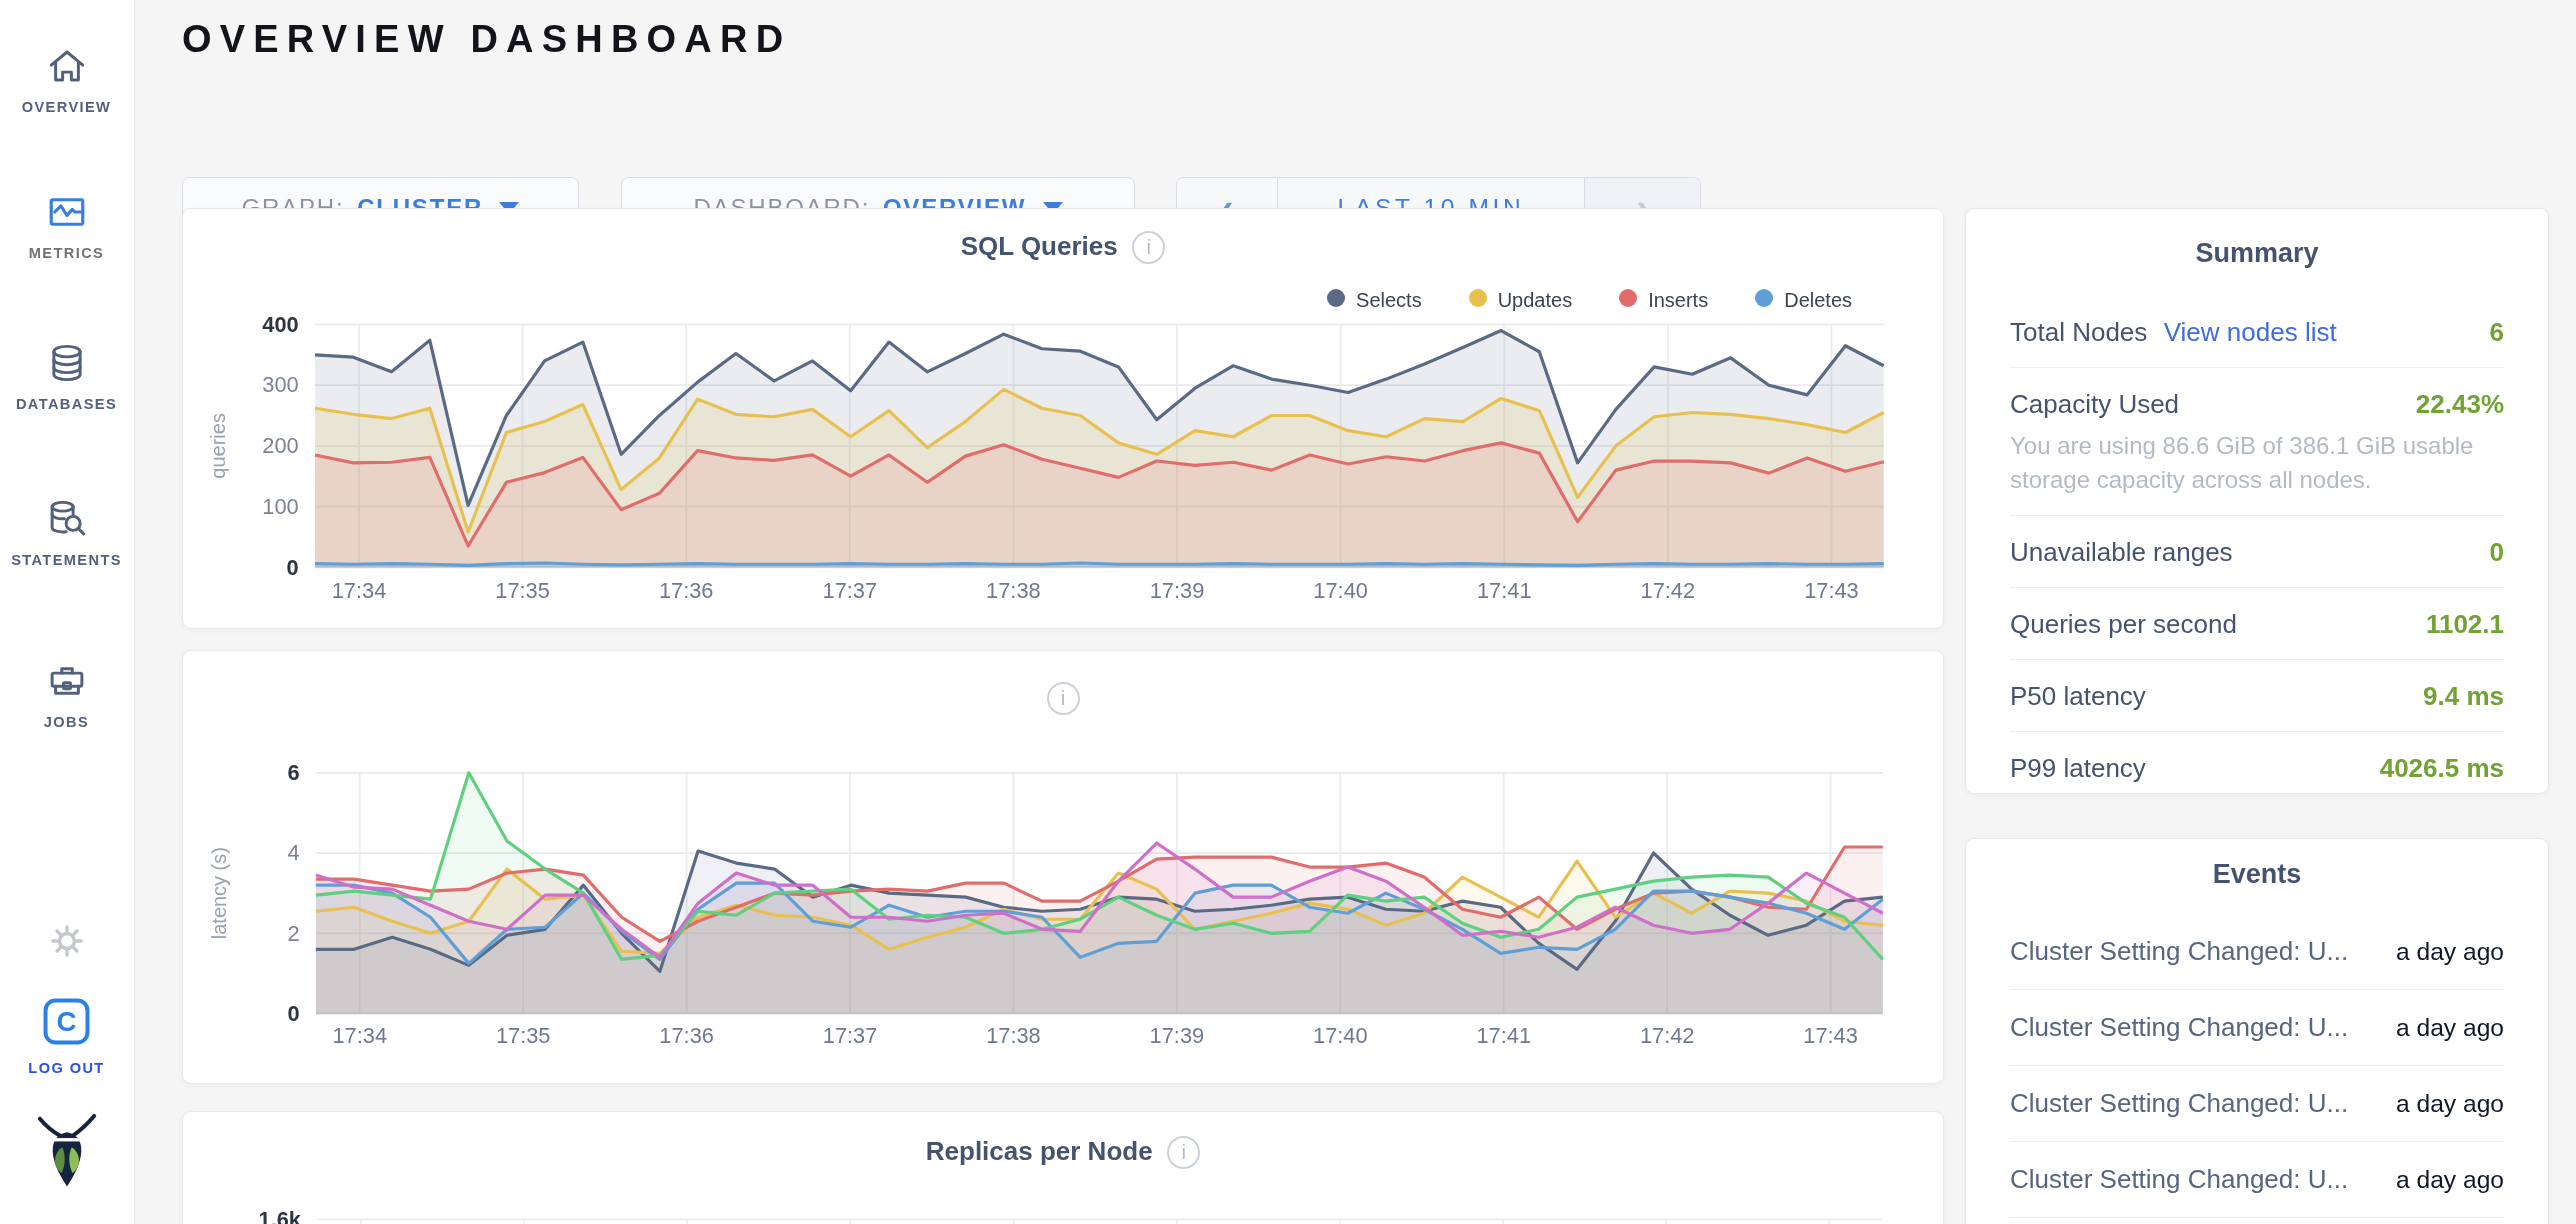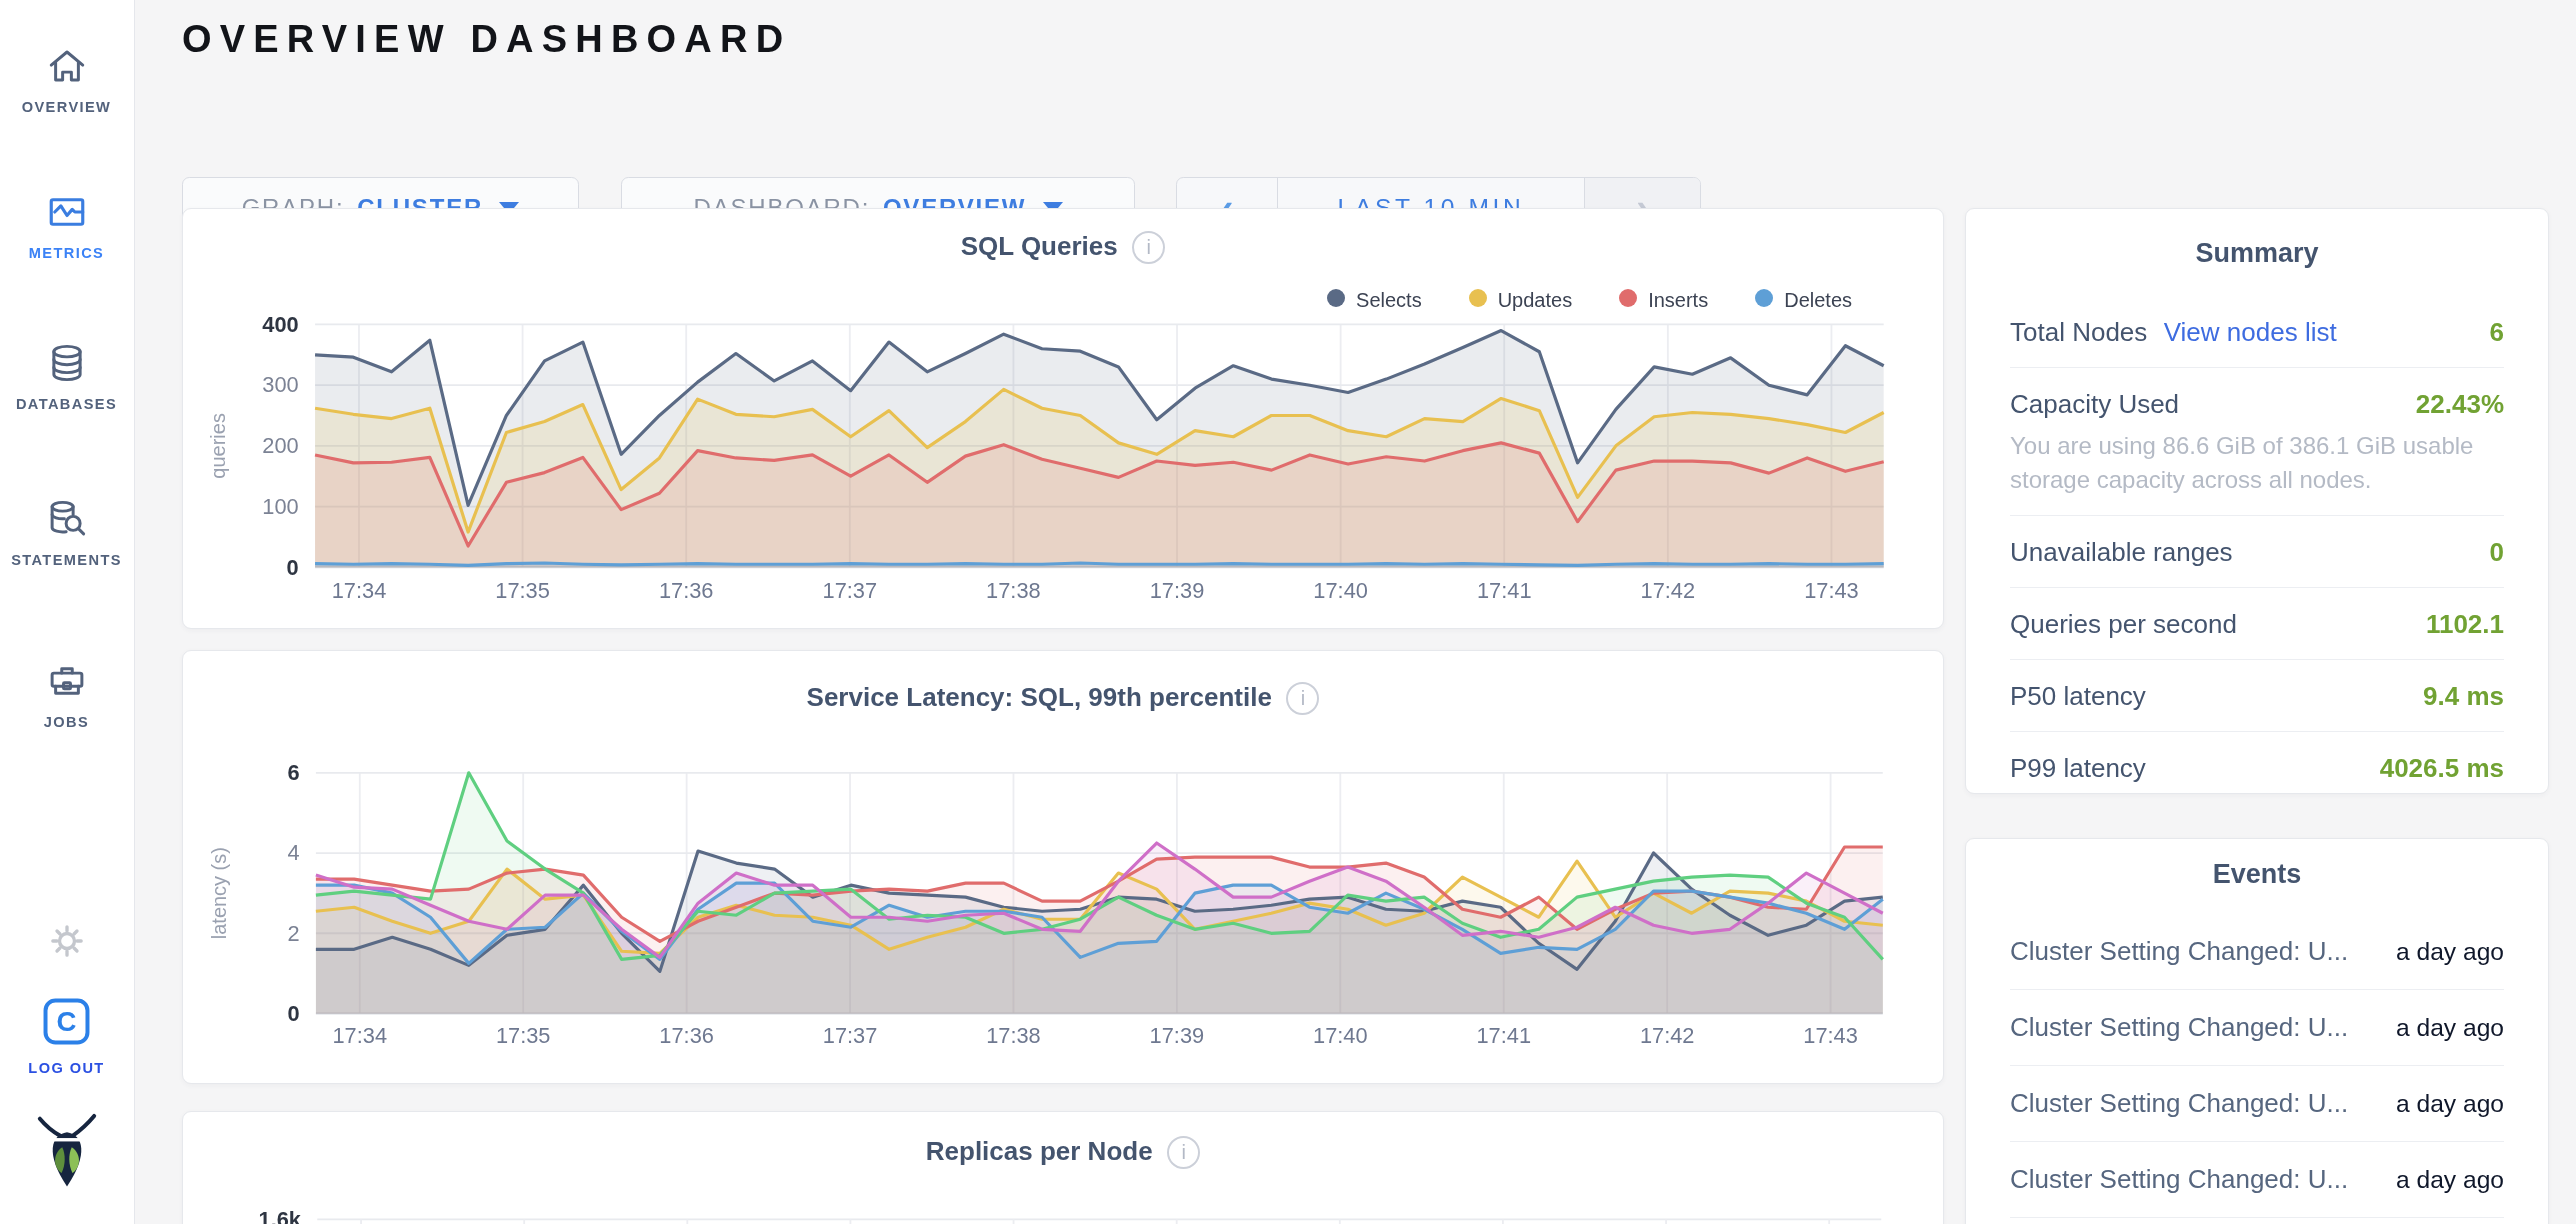--- a/index.html
+++ b/index.html
@@ -7,21 +7,21 @@
               font-family:"Liberation Sans", sans-serif; }
   .abs { position:absolute; }
 
   
   #sidebar { position:absolute; left:0; top:0; width:135px; height:1224px;
              background:#ffffff; border-right:1.8px solid #e5e7ec; }
   .nav-item { position:absolute; left:0; width:133px; display:flex; flex-direction:column;
               align-items:center; cursor:pointer; }
   .nav-label { margin-top:9px; font-size:14.6px; font-weight:bold; letter-spacing:1.4px;
                color:#53627c; }
-  .nav-item.active .nav-label { color:#3b82f6; }
+  .nav-item.active .nav-label { color:#737373; }
   .nav-label.logout { color:#2b50e2; }
 
   
   #page-title { position:absolute; left:182px; top:18px; font-size:38px; font-weight:bold;
                 letter-spacing:8.2px; color:#121419; }
 
   
   .dropdown { position:absolute; top:177px; height:62px; background:#fafbfc;
               border:1.8px solid #d9dce3; border-radius:7.3px; display:flex; align-items:center;
               justify-content:center; gap:12.7px; cursor:pointer; font-size:24px; letter-spacing:1.8px; }
@@ -253,21 +253,20 @@
       <path d="M145.0,50.4L187.1,53.0L229.1,69.1L271.2,34.4L313.3,215.9L355.4,117.1L397.4,57.1L439.5,36.4L481.6,159.8L523.7,117.1L565.7,80.4L607.8,49.0L649.9,79.1L692.0,57.1L734.0,89.8L776.1,36.4L818.2,69.1L860.2,49.0L902.3,27.7L944.4,43.7L986.5,46.4L1028.5,63.7L1070.6,121.8L1112.7,87.1L1154.8,62.4L1196.8,77.1L1238.9,83.8L1281.0,91.8L1323.0,77.1L1365.1,60.4L1407.2,42.4L1449.3,23.7L1491.3,47.0L1533.4,169.2L1575.5,110.4L1617.6,63.7L1659.6,71.7L1701.7,53.7L1743.8,83.8L1785.9,94.4L1827.9,40.4L1870.0,62.4" fill="none" stroke="#5a6a85" stroke-width="3.5" stroke-linejoin="round"></path>
       <path d="M145.0,109.1L187.1,115.8L229.1,120.5L271.2,109.1L313.3,245.3L355.4,135.8L397.4,123.8L439.5,105.1L481.6,198.6L523.7,163.8L565.7,99.1L607.8,115.8L649.9,118.5L692.0,110.4L734.0,140.5L776.1,111.8L818.2,152.5L860.2,123.8L902.3,88.4L944.4,109.1L986.5,117.1L1028.5,147.2L1070.6,159.8L1112.7,133.8L1154.8,140.5L1196.8,117.1L1238.9,117.1L1281.0,133.8L1323.0,140.5L1365.1,120.5L1407.2,123.8L1449.3,98.4L1491.3,111.8L1533.4,207.2L1575.5,150.5L1617.6,118.5L1659.6,113.8L1701.7,115.8L1743.8,120.5L1785.9,127.1L1827.9,135.8L1870.0,113.8" fill="none" stroke="#e8c050" stroke-width="3.5" stroke-linejoin="round"></path>
       <path d="M145.0,160.5L187.1,169.2L229.1,168.5L271.2,163.2L313.3,260.6L355.4,190.6L397.4,179.9L439.5,163.2L481.6,220.6L523.7,202.6L565.7,155.8L607.8,163.8L649.9,166.5L692.0,160.5L734.0,183.9L776.1,160.5L818.2,190.6L860.2,161.8L902.3,149.2L944.4,165.2L986.5,175.2L1028.5,185.2L1070.6,167.2L1112.7,171.9L1154.8,168.5L1196.8,177.2L1238.9,160.5L1281.0,170.5L1323.0,162.5L1365.1,167.2L1407.2,155.8L1449.3,147.2L1491.3,158.5L1533.4,233.9L1575.5,177.2L1617.6,167.2L1659.6,167.2L1701.7,169.2L1743.8,180.5L1785.9,163.8L1827.9,178.5L1870.0,167.9" fill="none" stroke="#e06c6c" stroke-width="3.5" stroke-linejoin="round"></path>
       <path d="M145.0,280.0L187.1,280.7L229.1,280.0L271.2,280.7L313.3,282.0L355.4,280.0L397.4,279.3L439.5,280.7L481.6,281.3L523.7,280.7L565.7,280.0L607.8,280.7L649.9,280.7L692.0,280.7L734.0,280.0L776.1,280.7L818.2,280.7L860.2,280.0L902.3,280.7L944.4,280.7L986.5,279.3L1028.5,280.7L1070.6,280.7L1112.7,280.7L1154.8,280.0L1196.8,280.7L1238.9,280.7L1281.0,280.7L1323.0,280.0L1365.1,280.7L1407.2,280.0L1449.3,280.7L1491.3,281.3L1533.4,282.0L1575.5,280.7L1617.6,280.0L1659.6,280.7L1701.7,280.7L1743.8,280.0L1785.9,280.7L1827.9,280.7L1870.0,280.0" fill="none" stroke="#5e9fd6" stroke-width="3.5" stroke-linejoin="round"></path>
       <text x="46" y="150.5" font-size="22" fill="#9aa1b0" text-anchor="middle" transform="rotate(-90 46 150.5)">queries</text>
     </svg>
 </section>
 
 <section class="panel" style="left:182px; top:650px; width:1762px; height:434px;">
   <div class="chart-title-row" style="top:31px;">
-    <span class="chart-title">Service Latency: SQL, 99th percentile</span>
     <span class="info-icon">i</span>
   </div>
   <svg class="abs" style="left:0; top:100px;" width="1760" height="327" viewBox="0 0 1935 360">
       <line x1="193.3" y1="24" x2="193.3" y2="289" stroke="#ecedf1" stroke-width="2"></line>
       <text x="193.3" y="322" text-anchor="middle" font-size="24" fill="#6e7890">17:34</text>
       <line x1="373.2175" y1="24" x2="373.2175" y2="289" stroke="#ecedf1" stroke-width="2"></line>
       <text x="373.2175" y="322" text-anchor="middle" font-size="24" fill="#6e7890">17:35</text>
       <line x1="553.135" y1="24" x2="553.135" y2="289" stroke="#ecedf1" stroke-width="2"></line>
       <text x="553.135" y="322" text-anchor="middle" font-size="24" fill="#6e7890">17:36</text>
       <line x1="733.0525" y1="24" x2="733.0525" y2="289" stroke="#ecedf1" stroke-width="2"></line>

